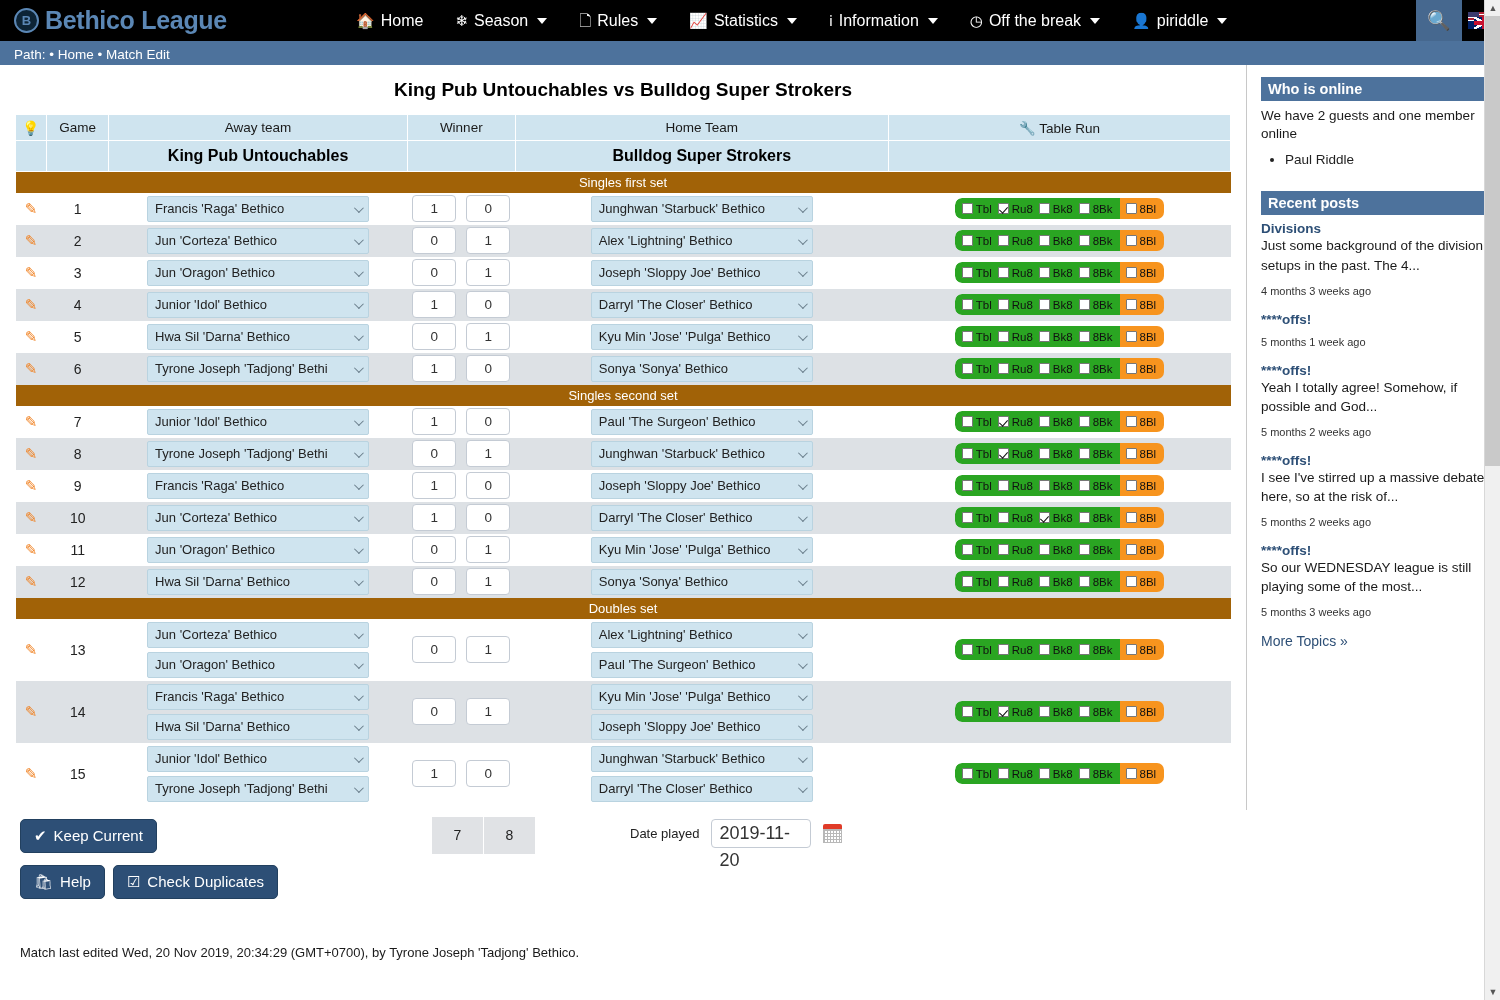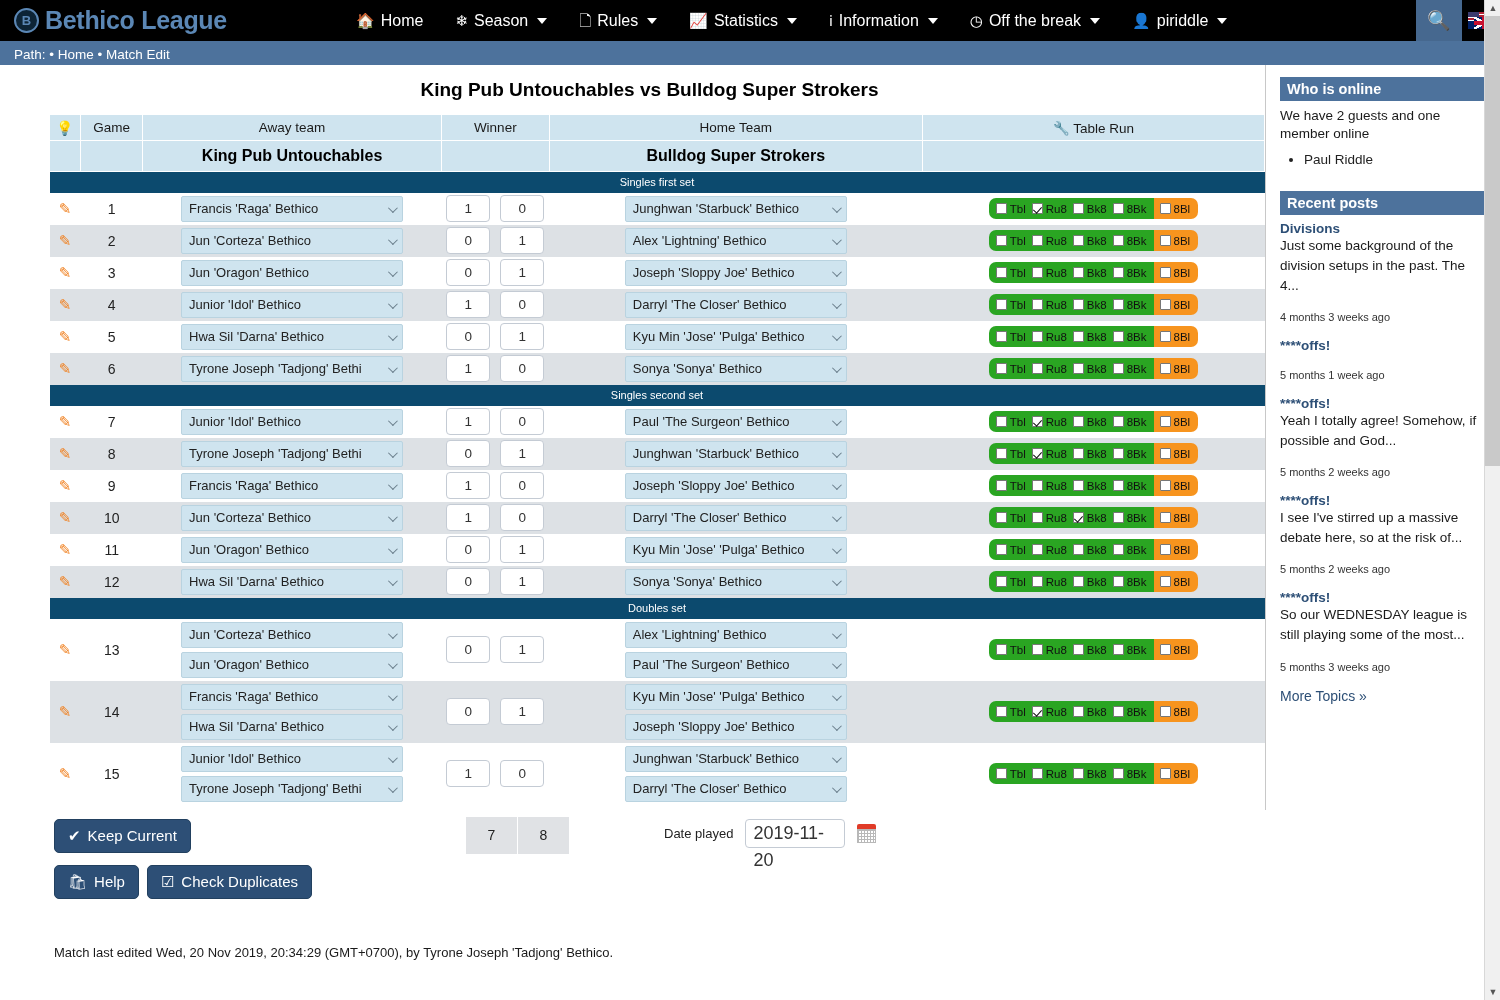--- a/index.html
+++ b/index.html
@@ -82,21 +82,21 @@
   }
 
   
   #breadcrumb {
     background: #4d729c; color: #ffffff;
     padding: 6px 14px; font-size: 13.5px; height: 24px;
   }
   #breadcrumb span { color: #fff; }
 
   
-  #page { display: flex; width: 1500px; height: 931px; padding-left: 34px; }
+  #page { display: flex; width: 1500px; height: 931px; }
   #main { width: 1246px; padding: 0; }
   #sidebar {
     width: 254px; border-left: 1px solid #c8c8c8;
     padding: 12px 14px 0 14px; height: 745px;
   }
 
   #match-title {
     text-align: center; font-size: 19px; font-weight: bold;
     padding: 14px 0 13px 0; color: #000;
   }
@@ -116,22 +116,22 @@
     background: #cfe4ef; border: 1px solid #ffffff;
     text-align: center; font-size: 13.5px; color: #1a1a1a;
     height: 26px; vertical-align: middle;
   }
   .hdr2 td {
     background: #cfe4ef; border: 1px solid #ffffff;
     text-align: center; font-size: 16px; font-weight: bold; color: #000;
     height: 31px; vertical-align: middle;
   }
   .setrow td {
-    background: #0c4a6e; color: #ffffff; text-align: center;
-    font-size: 11px; height: 21px; font-weight: normal;
+    background: #a16207; color: #ffffff; text-align: center;
+    font-size: 13px; height: 21px; font-weight: normal;
   }
   tr.grow td { background: #ffffff; }
   tr.grow.alt td { background: #dde1e5; }
   tr.grow td { height: 32px; vertical-align: middle; border: none; }
   tr.grow.dbl td { height: 62px; }
 
   .pencil { font-size: 15px; color: #f08020; text-align: center; cursor: pointer; display:block; }
   .gamenum { text-align: center; font-size: 14px; color: #222; }
 
   .sel {
@@ -152,27 +152,27 @@
 
   .numbox {
     width: 44px; height: 27px; border: 1px solid #c4cbd4; border-radius: 4px;
     background: #fff; text-align: center; font-size: 13.5px; color: #333;
     line-height: 25px; margin: 0 auto; cursor: text;
   }
 
   
   .runwrap { display: flex; justify-content: center; align-items: center; }
   .pill {
-    display: flex; align-items: center; border-radius: 1px; overflow: hidden;
+    display: flex; align-items: center; border-radius: 7px; overflow: hidden;
     height: 21px; font-size: 11.5px;
   }
   .pill .grn { background: #2aa522; display: flex; align-items: center;
       border-radius: 7px 0 0 7px; padding: 0 4px; height: 21px; }
   .pill .org { background: #f7941e; display: flex; align-items: center;
-      border-radius: 0 7px 7px 0; padding: 0 5px 0 3px; height: 21px; }
+      border-radius: 0 7px 7px 0; padding: 0 5px 0 3px; height: 30px; }
   .cbx {
     display: flex; align-items: center; gap: 3px; padding: 0 3px; color: #1b1b1b;
     cursor: pointer;
   }
   .box {
     width: 11px; height: 11px; background: #fff; border: 1px solid #777;
     display: inline-block; position: relative; border-radius: 1px;
   }
   .box.on::after {
     content: ""; position: absolute; left: 2px; top: 1px;
@@ -224,21 +224,21 @@
   .sb-head {
     background: #4d729c; color: #ffffff; font-weight: bold;
     font-size: 14.5px; padding: 4px 7px; margin-bottom: 6px;
   }
   .sb-text { font-size: 13.5px; color: #1a1a1a; line-height: 1.35; }
   .sb-list { margin: 7px 0 0 0; padding-left: 24px; }
   .sb-list li { font-size: 13.5px; padding: 2px 0; }
   .post { margin-bottom: 15px; }
   .post-title { font-weight: bold; font-size: 13.5px; color: #2d4f76; }
   .post-body { font-size: 13.5px; color: #1a1a1a; line-height: 1.45; }
-  .post-time { font-size: 11px; color: #333; margin-top: 16px; }
+  .post-time { font-size: 11px; color: #333; margin-top: 9px; }
   #more-topics { font-size: 14px; color: #2d4f76; margin-top: 14px; cursor: pointer; }
   #sb-gap { height: 22px; }
 
   
   #scrollbar {
     position: absolute; right: 0; top: 0; width: 16px; height: 1000px;
     background: #f0f0f0; border-left: 1px solid #d8d8d8;
   }
   #scroll-up, #scroll-down {
     position: absolute; left: 0; width: 16px; height: 16px; background: #f0f0f0;

